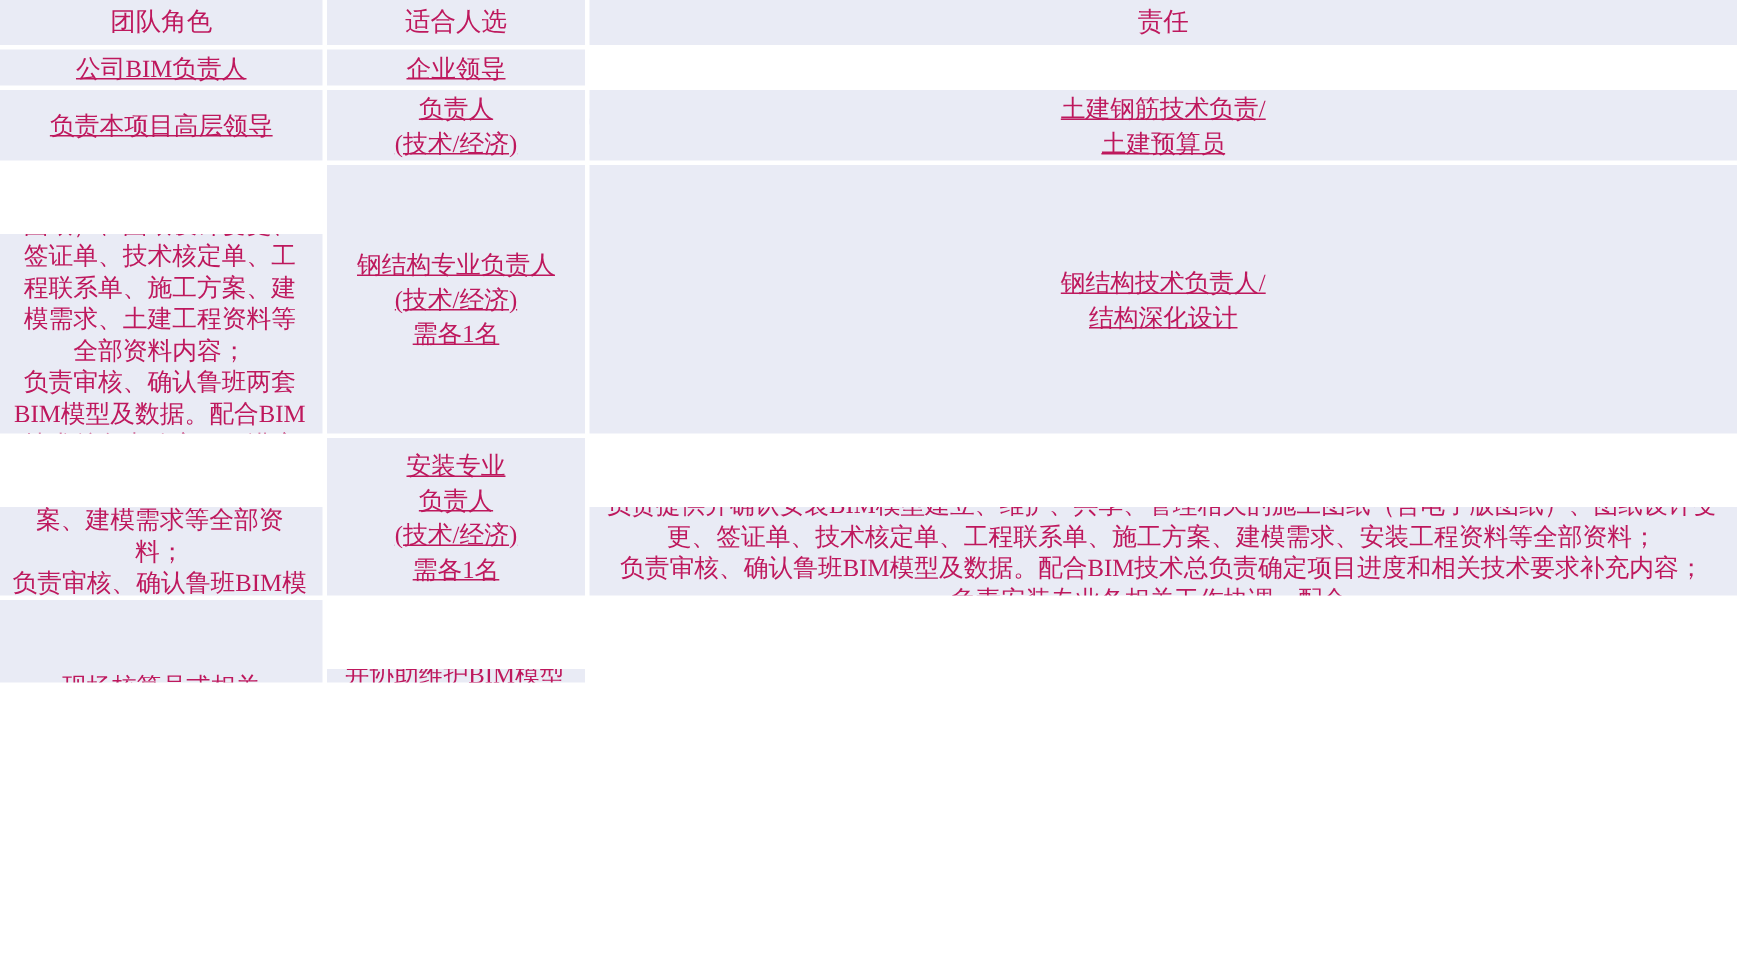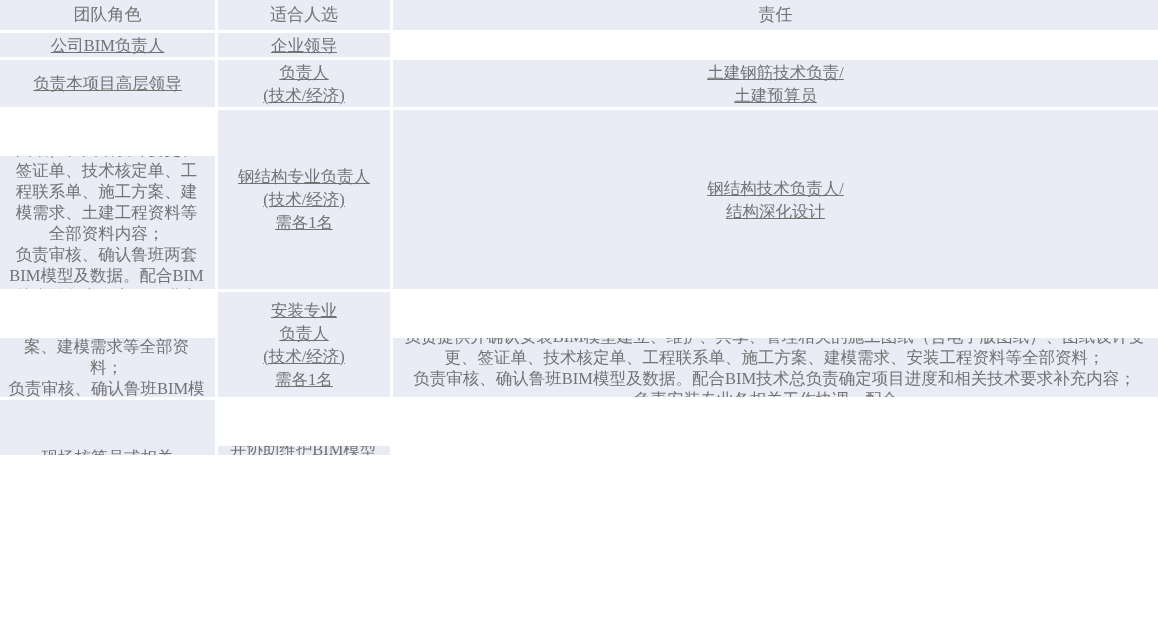--- a/index.html
+++ b/index.html
@@ -9,21 +9,21 @@
   }
   .table-wrap {
     width: 1158px;
     height: 455px;
     background: #ffffff;
     display: grid;
     grid-template-columns: 215px 172px 765px;
     grid-template-rows: 30px 24px 47px 179px 105px 137px 95px;
     gap: 3px;
     font-family: "Liberation Serif", "DejaVu Serif", serif;
-    color: #737373;
+    color: #be185d;
     box-sizing: border-box;
   }
   .cell {
     background: #e9ebf5;
     display: flex;
     align-items: center;
     font-size: 16.5px;
     line-height: 21px;
     white-space: pre-line;
     overflow: hidden;

